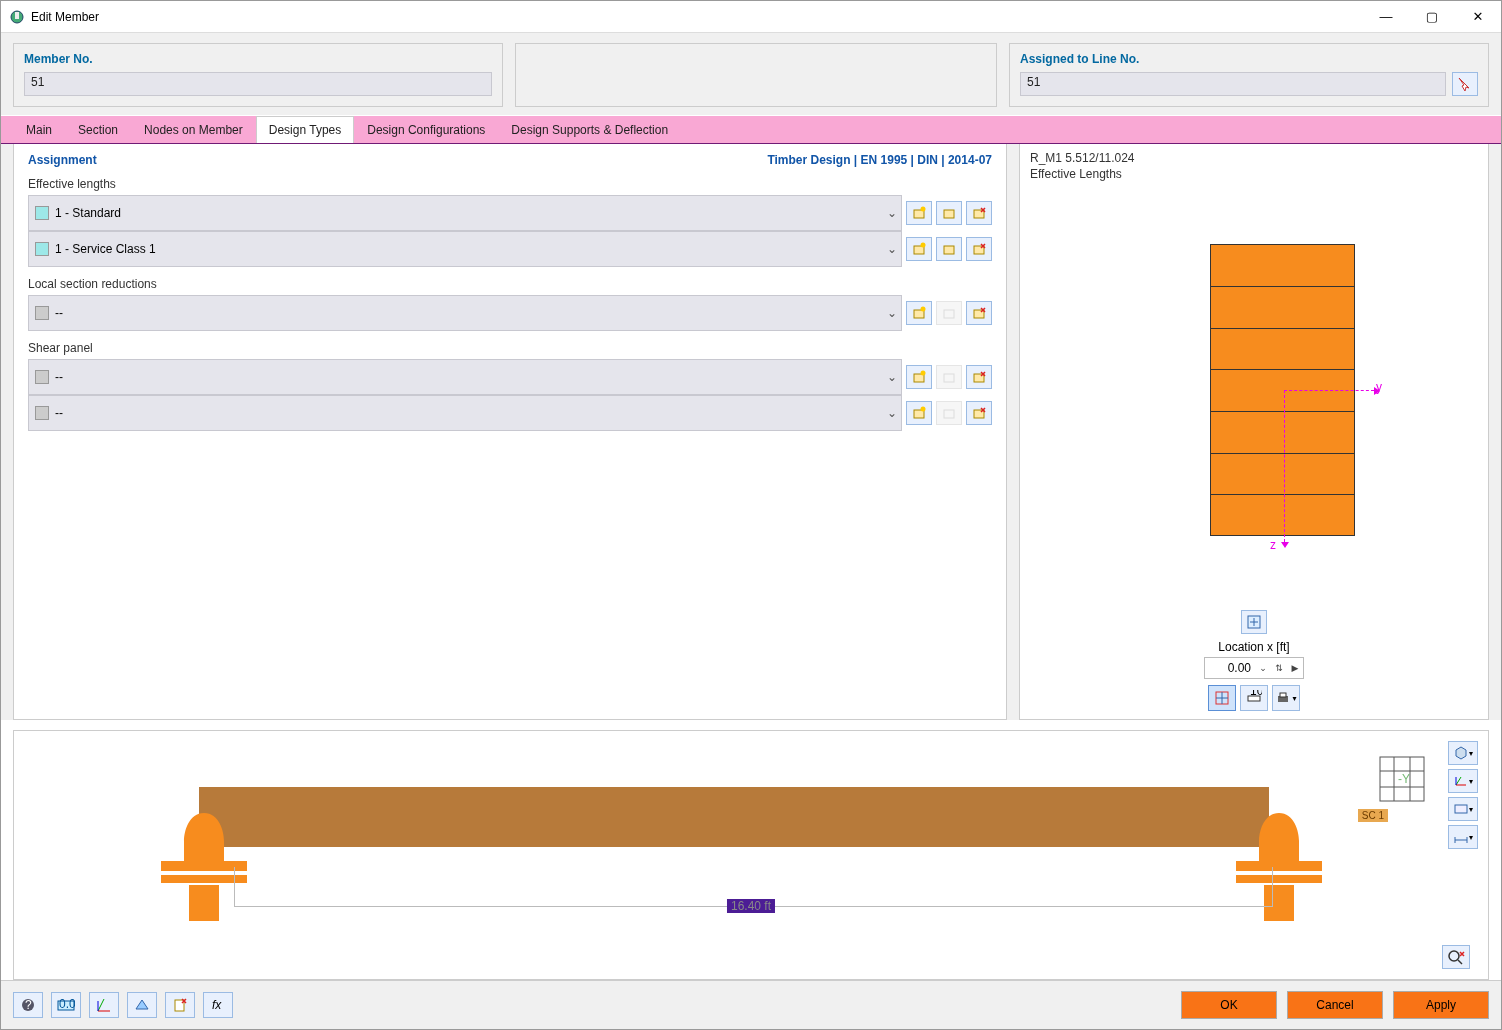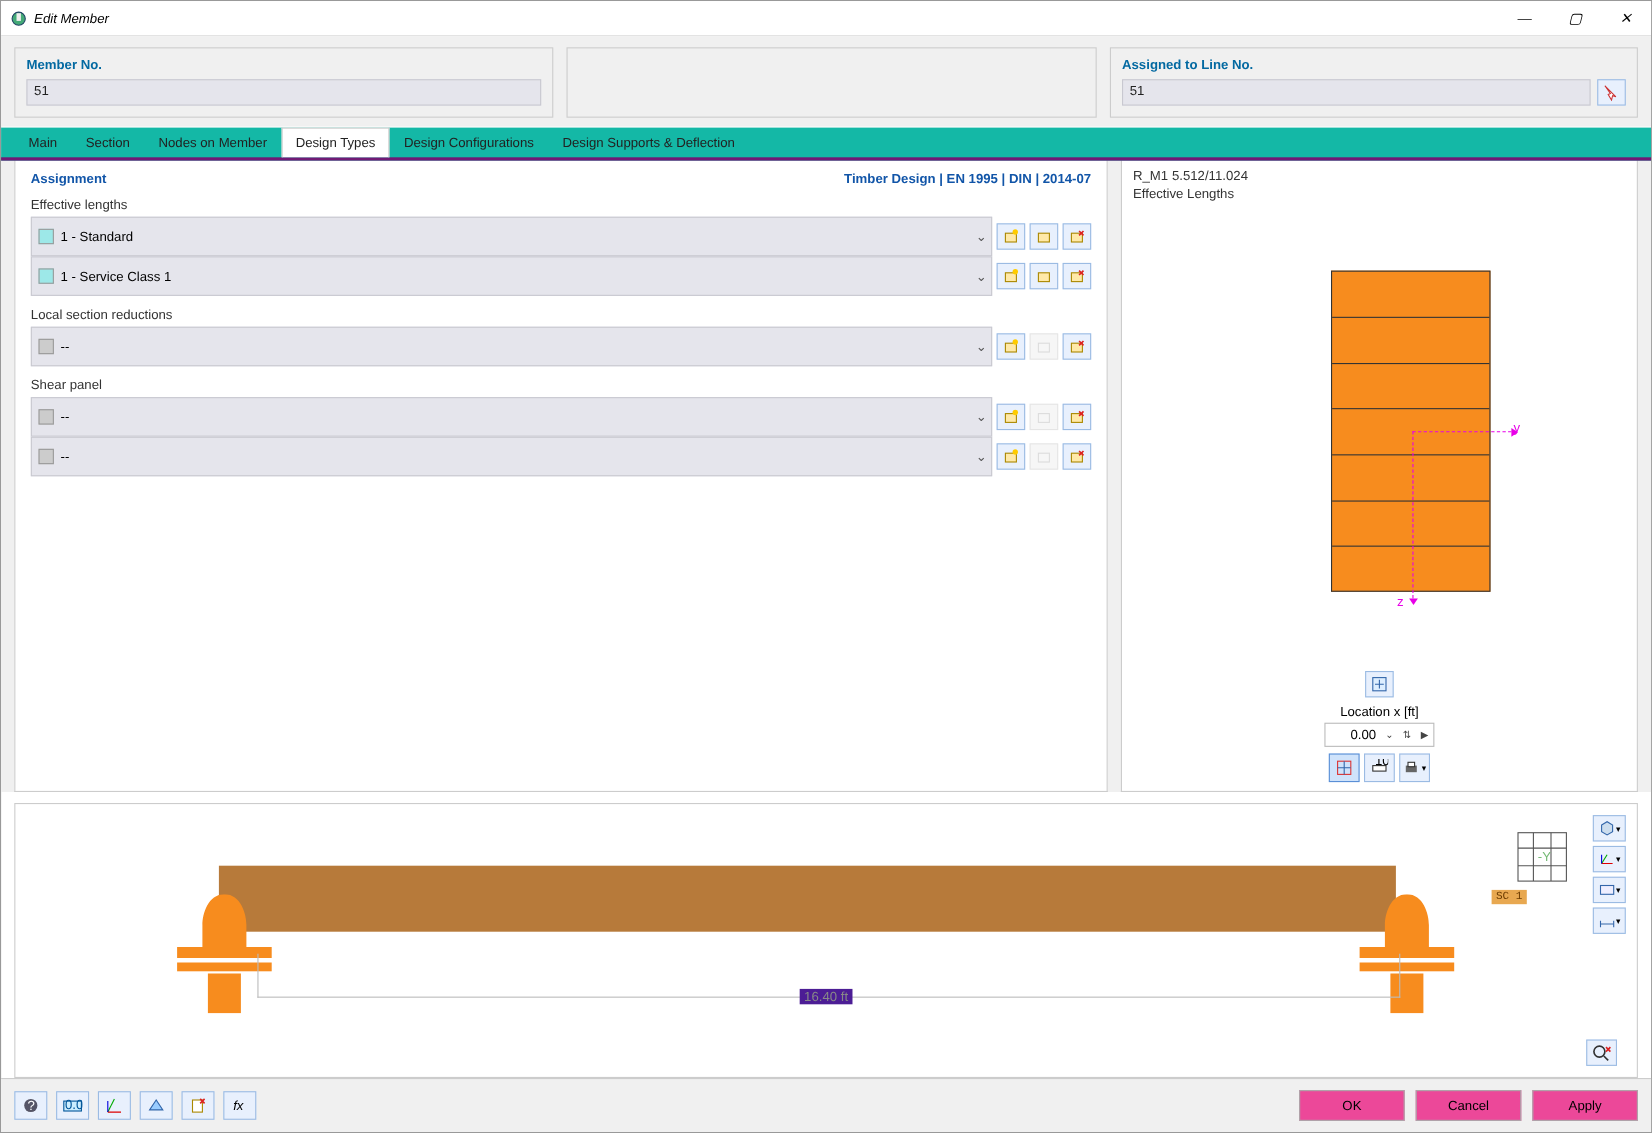--- a/index.html
+++ b/index.html
@@ -1,31 +1,31 @@
 <!DOCTYPE html>
 <html><head>
 <meta charset="utf-8">
 <style>
 * { box-sizing: border-box; font-family: "Segoe UI", Tahoma, sans-serif; font-size: 12px; }
 body { margin: 0; background: #f0f0f0; }
 .window { width: 1502px; height: 1030px; background: #fff; border: 1px solid #999; overflow: hidden; display: flex; flex-direction: column; position: relative; }
-.titlebar { height: 32px; display: flex; align-items: center; padding: 0 0 0 8px; background: #fff; border-bottom: 1px solid #ddd; font-style: italic; }
+.titlebar { height: 32px; display: flex; align-items: center; padding: 0 0 0 8px; background: #fff; border-bottom: 1px solid #ddd; }
 .titlebar .ticon { width: 16px; height: 16px; margin-right: 6px; }
 .titlebar .ttext { flex: 1; }
 .winbtns { display: flex; }
 .winbtn { width: 46px; height: 32px; display: flex; align-items: center; justify-content: center; font-size: 13px; }
 .panels-row { display: flex; gap: 12px; padding: 10px 12px 8px 12px; background: #f0f0f0; }
 .panel { flex: 1; border: 1px solid #ccc; background: #f0f0f0; padding: 8px 10px 10px 10px; }
 .panel.middle { background: #f0f0f0; }
 .panel-label { color: #0369a1; font-weight: 600; margin-bottom: 6px; }
 .readonly-input { width: 100%; height: 24px; background: #e5e5ec; border: 1px solid #c8c8d0; padding: 2px 6px; color: #222; }
 .assigned-row { display: flex; gap: 6px; align-items: center; }
 .assigned-row .readonly-input { flex: 1; }
 .pickbtn { width: 26px; height: 24px; background: #e8f0fd; border: 1px solid #9bbbe3; display: flex; align-items: center; justify-content: center; position: relative; }
-.tabs { display: flex; padding: 0 12px; background: #14b8a6; border-bottom: 3px solid #701a75; position: relative; top: 1px; }
+.tabs { display: flex; padding: 0 12px; background: #f9a8d4; border-bottom: 1px solid #701a75; position: relative; top: 1px; }
 .tab { padding: 6px 12px; border: 1px solid transparent; border-bottom: none; color: #222; }
 .tab.active { background: #fff; border-color: #ccc; }
 .content-row { display: flex; flex: 1; background: #f0f0f0; padding: 0 12px 0 12px; gap: 12px; overflow: hidden; }
 .left-pane { flex: 1; background: #fff; border: 1px solid #ccc; border-top: none; padding: 10px 14px; overflow: auto; }
 .section-head { display: flex; justify-content: space-between; align-items: center; margin-bottom: 10px; }
 .section-head .assign { color: #1155a8; font-weight: 600; }
 .section-head .design-info { color: #1155a8; font-weight: 600; }
 .field-lbl { color: #333; margin: 10px 0 4px 0; }
 .combo-row { display: flex; gap: 4px; align-items: center; }
 .combo { flex: 1; height: 36px; background: #e5e5ec; border: 1px solid #c8c8d0; display: flex; align-items: center; padding: 0 4px 0 6px; }
@@ -53,41 +53,41 @@
 .right-bottom .loc-wrap { flex: 1; display: flex; flex-direction: column; align-items: center; }
 .loc-lbl { margin-bottom: 3px; }
 .spin { display: flex; align-items: center; border: 1px solid #bbb; height: 22px; }
 .spin .val { width: 50px; text-align: right; padding-right: 4px; }
 .spin .dd, .spin .ud { width: 16px; display: flex; align-items: center; justify-content: center; font-size: 9px; color: #444; }
 .right-tools { display: flex; gap: 4px; }
 .right-tools .iconbtn.sq { width: 28px; height: 26px; }
 .right-tools .iconbtn.active { background: #cfe3fb; border-color: #5a8fd6; }
 .bottom-vis { margin: 10px 12px 0 12px; border: 1px solid #ccc; background: #fff; height: 250px; position: relative; overflow: hidden; }
 .beam { position: absolute; left: 185px; top: 56px; width: 1070px; height: 60px; background: #b77a3a; }
-.sc-tag { position: absolute; right: 100px; top: 78px; background: #e8a850; font-size: 10px; padding: 1px 4px; color: #6b3b00; font-family: Liberation Mono, monospace; }
+.sc-tag { position: absolute; right: 100px; top: 78px; background: #e8a850; font-size: 10px; padding: 1px 4px; color: #6b3b00; }
 .dim-line { position: absolute; left: 220px; right: 215px; top: 175px; border-top: 1px solid #bbb; }
 .dim-line::before, .dim-line::after { content: ''; position: absolute; top: -40px; width: 1px; height: 40px; background: #bbb; }
 .dim-line::before { left: 0; }
 .dim-line::after { right: 0; }
 .dim-text { position: absolute; left: 50%; top: 168px; transform: translateX(-50%); color: #888; background: #4c1d95; padding: 0 4px; }
 
 .support { position: absolute; top: 82px; width: 90px; height: 110px; }
 .support.left { left: 145px; }
 .support.right { left: 1220px; }
 .support svg { width: 100%; height: 100%; }
 .vis-tools-right { position: absolute; right: 10px; top: 10px; display: flex; flex-direction: column; gap: 4px; }
 .vis-tools-right .iconbtn { width: 30px; height: 24px; }
 .navcube { position: absolute; right: 58px; top: 20px; width: 56px; height: 56px; }
 .navcube svg { width: 100%; height: 100%; }
 .zoom-btn { position: absolute; right: 18px; bottom: 10px; width: 28px; height: 24px; }
 .footer { display: flex; align-items: center; padding: 10px 12px; background: #f0f0f0; border-top: 1px solid #ccc; }
 .footer .left-icons { display: flex; gap: 8px; }
 .footer .left-icons .iconbtn { width: 30px; height: 26px; }
 .footer .spacer { flex: 1; }
-.btn { min-width: 96px; height: 28px; background: #ec4899; border: 1px solid #aaa; margin-left: 10px; }
+.btn { min-width: 96px; height: 28px; background: #f97316; border: 1px solid #aaa; margin-left: 10px; }
 </style>
 </head>
 <body>
 
 <div class="window">
 
   <div class="titlebar">
     <span class="ticon">
       <svg viewBox="0 0 16 16">
           <circle cx="8" cy="8" r="6" fill="#4a7" stroke="#246" stroke-width="1"></circle>

